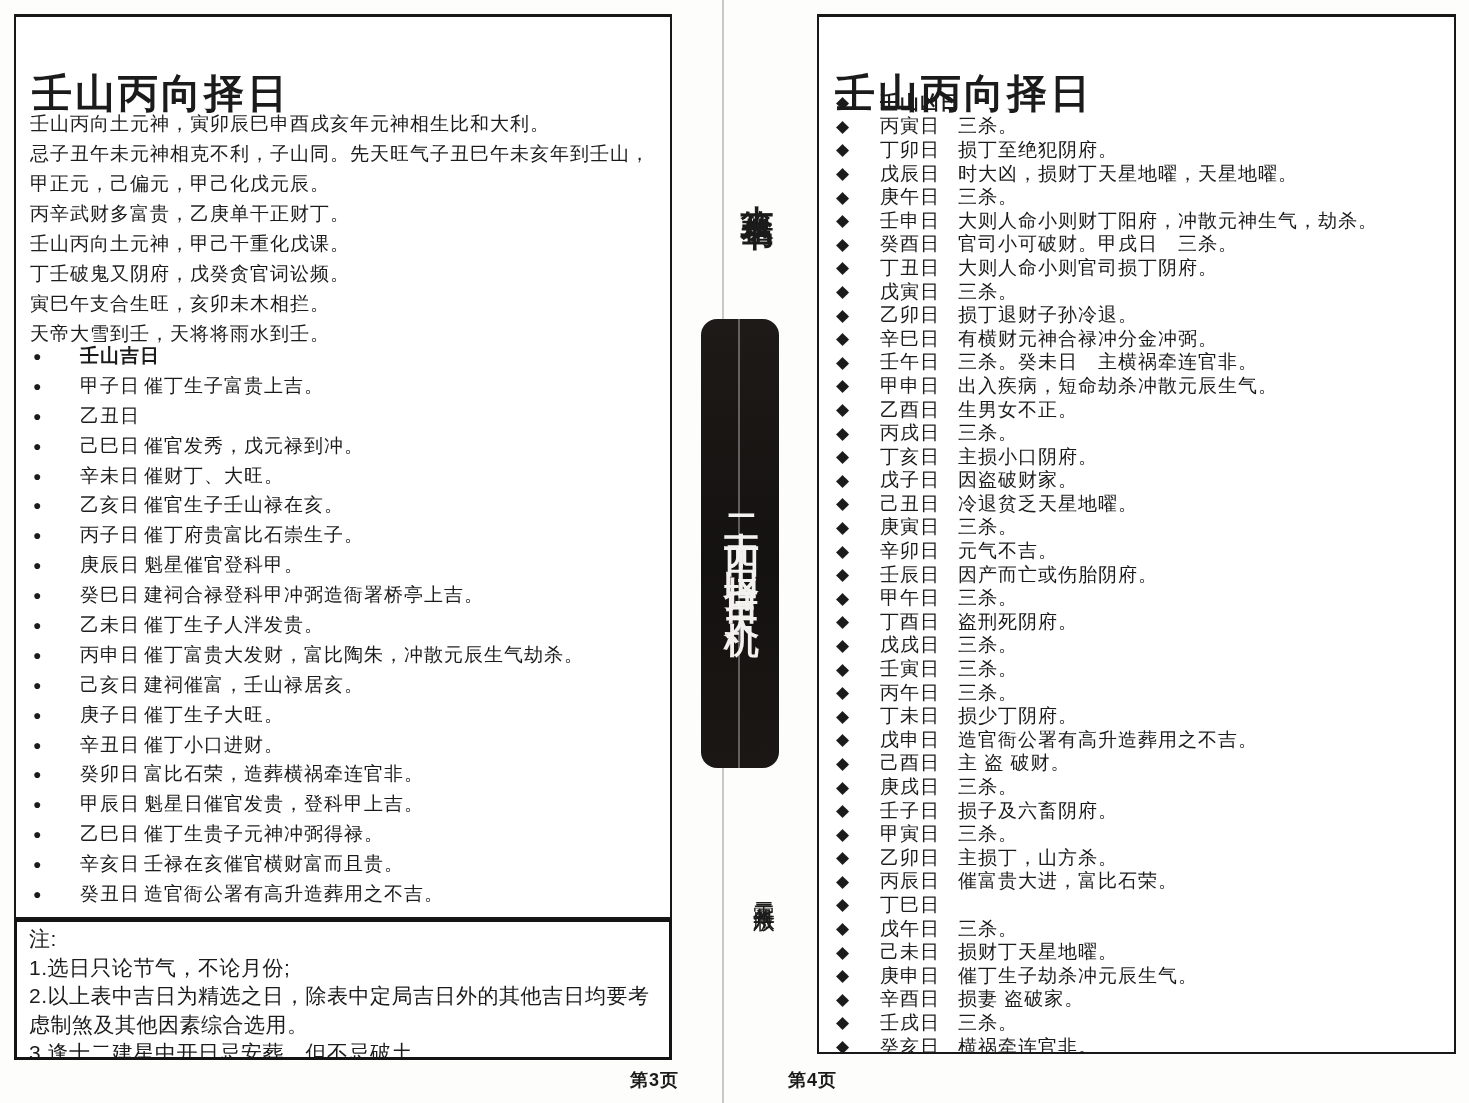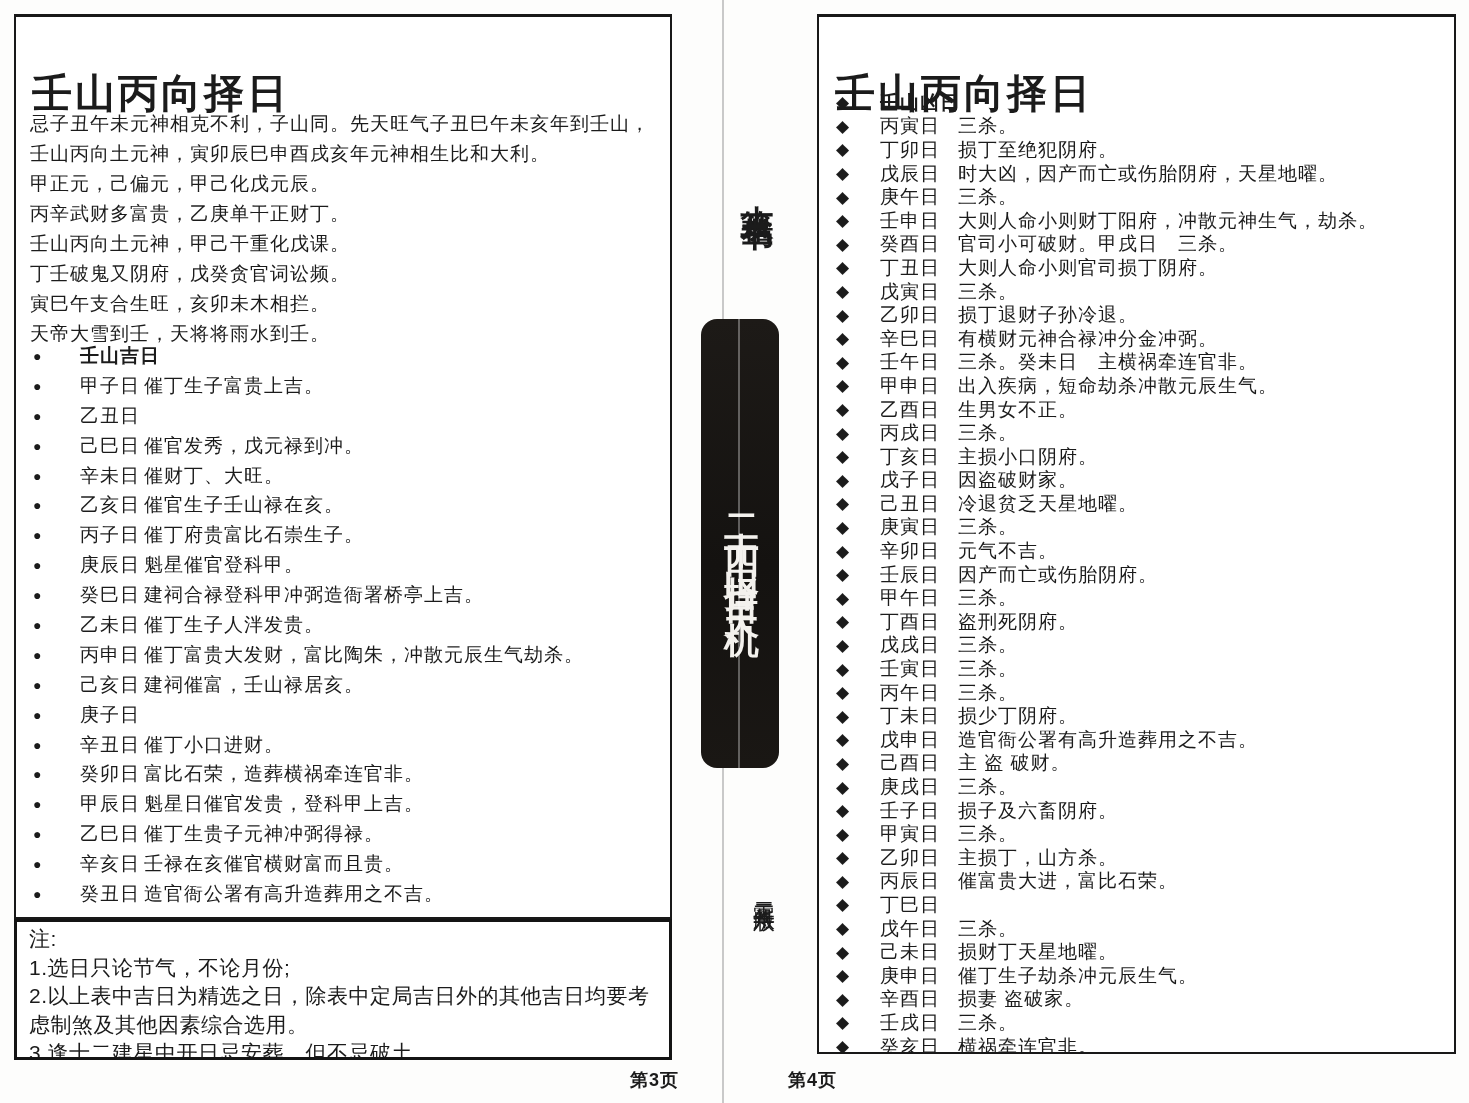--- a/index.html
+++ b/index.html
@@ -133,23 +133,23 @@
 <body>
 
 <div class="canvas">
 
   <div id="left-box" class="page-box">
 
     <h1 class="page-title">壬山丙向择日</h1>
 
     <div id="left-paras" class="abs">
 
+        <p>壬山丙向土元神，寅卯辰巳申酉戌亥年元神相生比和大利。</p>
+
         <p>忌子丑午未元神相克不利，子山同。先天旺气子丑巳午未亥年到壬山，</p>
-
-        <p>壬山丙向土元神，寅卯辰巳申酉戌亥年元神相生比和大利。</p>
 
         <p>甲正元，己偏元，甲己化戊元辰。</p>
 
         <p>丙辛武财多富贵，乙庚单干正财丁。</p>
 
         <p>壬山丙向土元神，甲己干重化戊课。</p>
 
         <p>丁壬破鬼又阴府，戊癸贪官词讼频。</p>
 
         <p>寅巳午支合生旺，亥卯未木相拦。</p>
@@ -224,20 +224,21 @@
 
         <div class="row">
           <span class="bullet">●</span>
           <span class="day">己亥日</span>
           <span class="desc">建祠催富，壬山禄居亥。</span>
         </div>
 
         <div class="row">
           <span class="bullet">●</span>
           <span class="day">庚子日</span>
+          <span class="desc">催丁生子大旺。</span>
         </div>
 
         <div class="row">
           <span class="bullet">●</span>
           <span class="day">辛丑日</span>
           <span class="desc">催丁小口进财。</span>
         </div>
 
         <div class="row">
           <span class="bullet">●</span>
@@ -312,21 +313,21 @@
 
         <div class="row">
           <span class="bullet">◆</span>
           <span class="day">丁卯日</span>
           <span class="desc">损丁至绝犯阴府。</span>
         </div>
 
         <div class="row">
           <span class="bullet">◆</span>
           <span class="day">戊辰日</span>
-          <span class="desc">时大凶，因产而亡或伤胎阴府，天星地曜。</span>
+          <span class="desc">时大凶，损财丁天星地曜，天星地曜。</span>
         </div>
 
         <div class="row">
           <span class="bullet">◆</span>
           <span class="day">庚午日</span>
           <span class="desc">三杀。</span>
         </div>
 
         <div class="row">
           <span class="bullet">◆</span>

